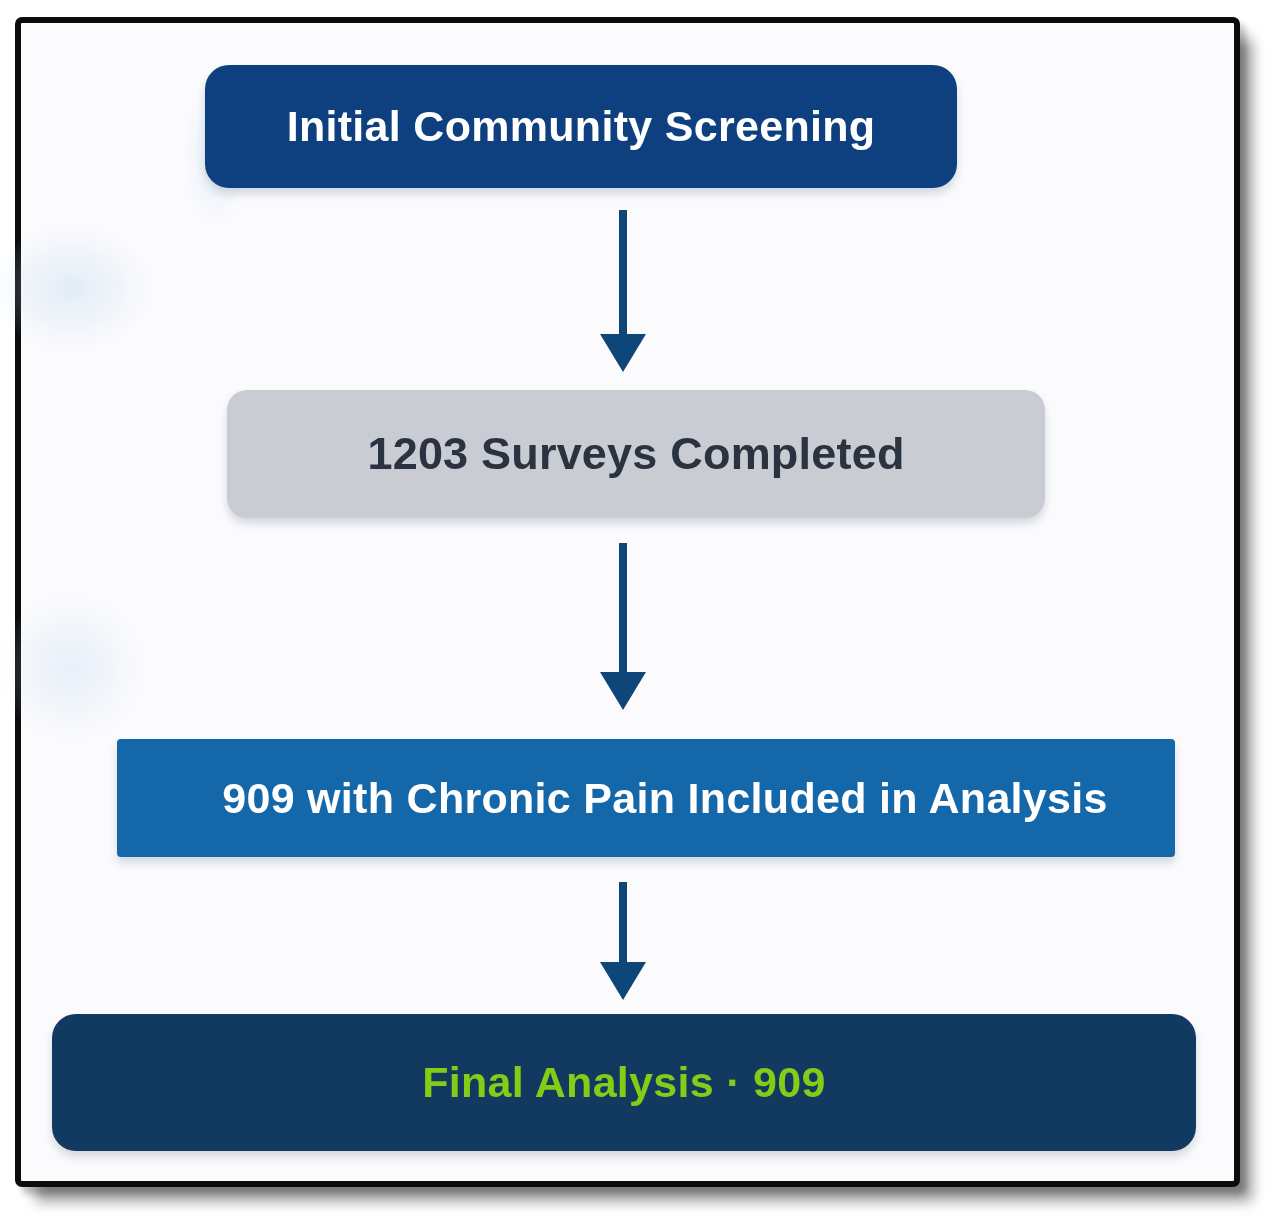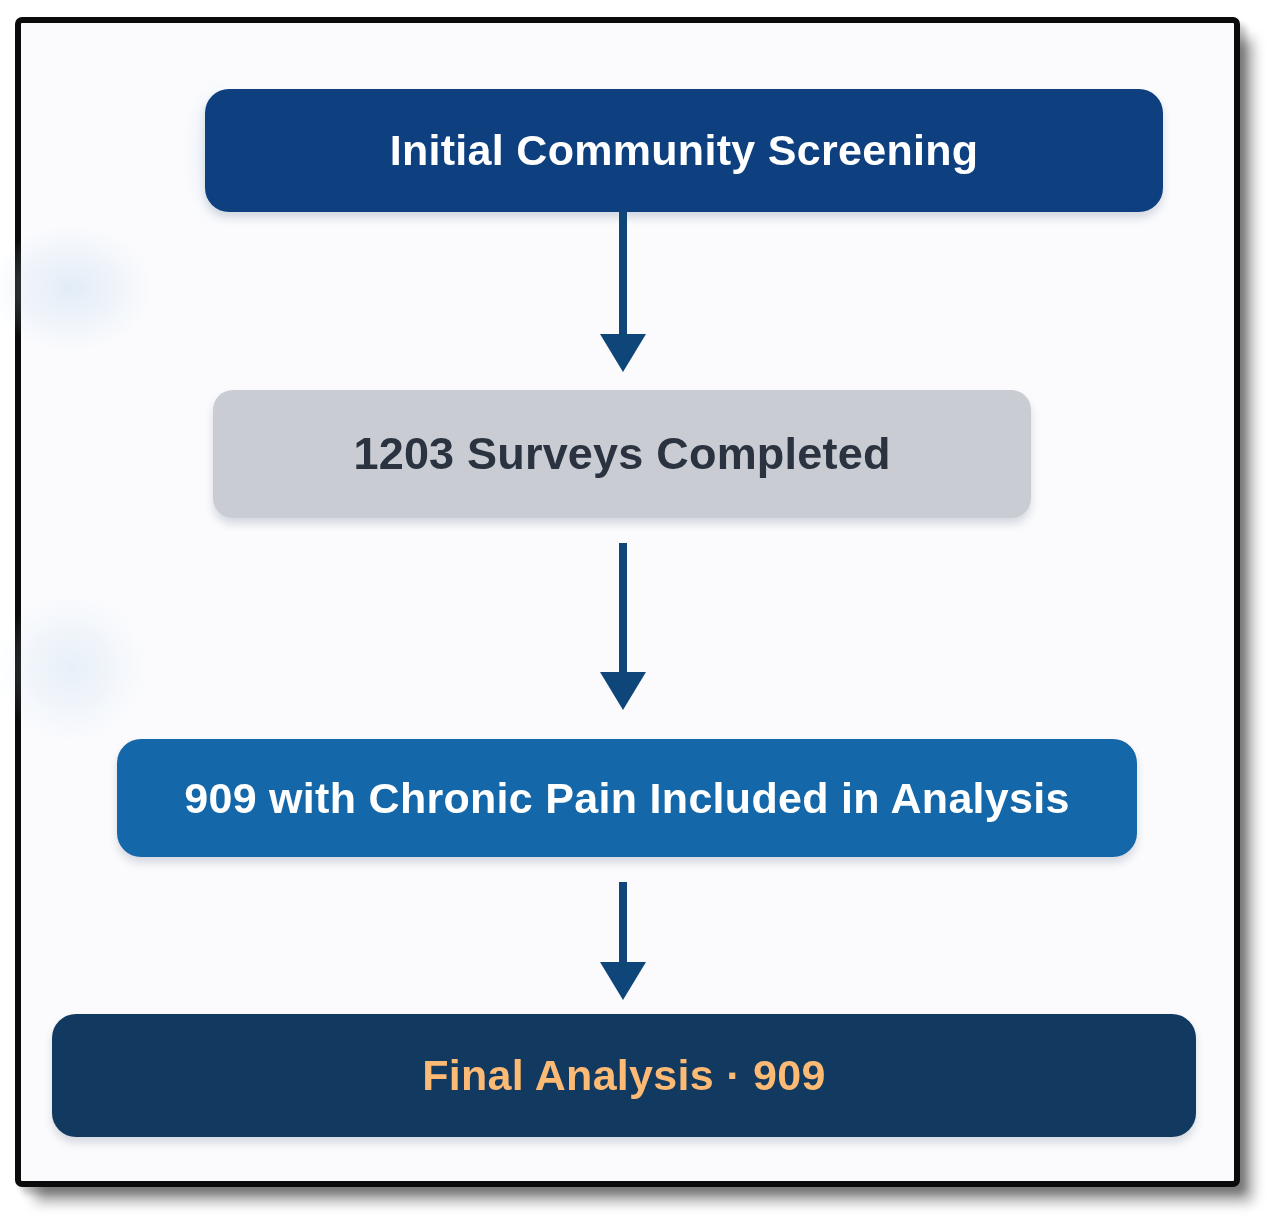--- a/index.html
+++ b/index.html
@@ -45,34 +45,34 @@
     display: flex;
     align-items: center;
     justify-content: center;
     white-space: nowrap;
     font-weight: 700;
     box-shadow: 0 6px 9px rgba(45,65,95,0.18);
   }
   .node .node-label { display: inline-block; }
 
   .node.n1 {
-    left: 184px; top: 42px; width: 958px; height: 123px;
-    border-radius: 24px; color: #ffffff; font-size: 43px; letter-spacing: 0.3px; margin-top: 24px;
+    left: 184px; top: 42px; width: 752px; height: 123px;
+    border-radius: 24px; color: #ffffff; font-size: 43px; letter-spacing: 0.3px;
   }
   .node.n2 {
     left: 192px; top: 367px; width: 818px; height: 128px;
     border-radius: 20px; color: #2b3340; font-size: 45px; letter-spacing: 0.2px;
   }
   .node.n3 {
     left: 96px; top: 716px; width: 1020px; height: 118px;
-    border-radius: 24px; color: #ffffff; font-size: 43px; letter-spacing: 0.3px;
+    border-radius: 4px; color: #ffffff; font-size: 43px; letter-spacing: 0.3px; padding-left: 38px;
   }
   .node.n4 {
-    left: 31px; top: 991px; width: 1144px; height: 123px;
-    border-radius: 24px; color: #fdba74; gap: 4px;
+    left: 31px; top: 991px; width: 1144px; height: 137px;
+    border-radius: 24px; color: #84cc16; gap: 4px;
   }
   .node.n4 .primary   { font-size: 43px; letter-spacing: 0.3px; }
   .node.n4 .secondary { font-size: 35px; letter-spacing: -0.3px; }
 
   .arrow {
     position: absolute;
     left: 579px;
     width: 46px;
     display: flex;
     flex-direction: column;
@@ -104,21 +104,21 @@
 
     <div class="node n1" style="background-color: rgb(14, 64, 128);">
       <span class="node-label">Initial Community Screening</span>
     </div>
 
     <div class="arrow a1">
       <div class="shaft"></div>
       <div class="head"></div>
     </div>
 
-    <div class="node n2" style="background-color: rgb(201, 205, 211);">
+    <div class="node n2" style="background-color: rgb(201, 205, 211); margin-left: 14px;">
       <span class="node-label">1203 Surveys Completed</span>
     </div>
 
     <div class="arrow a2">
       <div class="shaft"></div>
       <div class="head"></div>
     </div>
 
     <div class="node n3" style="background-color: rgb(20, 103, 168);">
       <span class="node-label">909 with Chronic Pain Included in Analysis</span>

